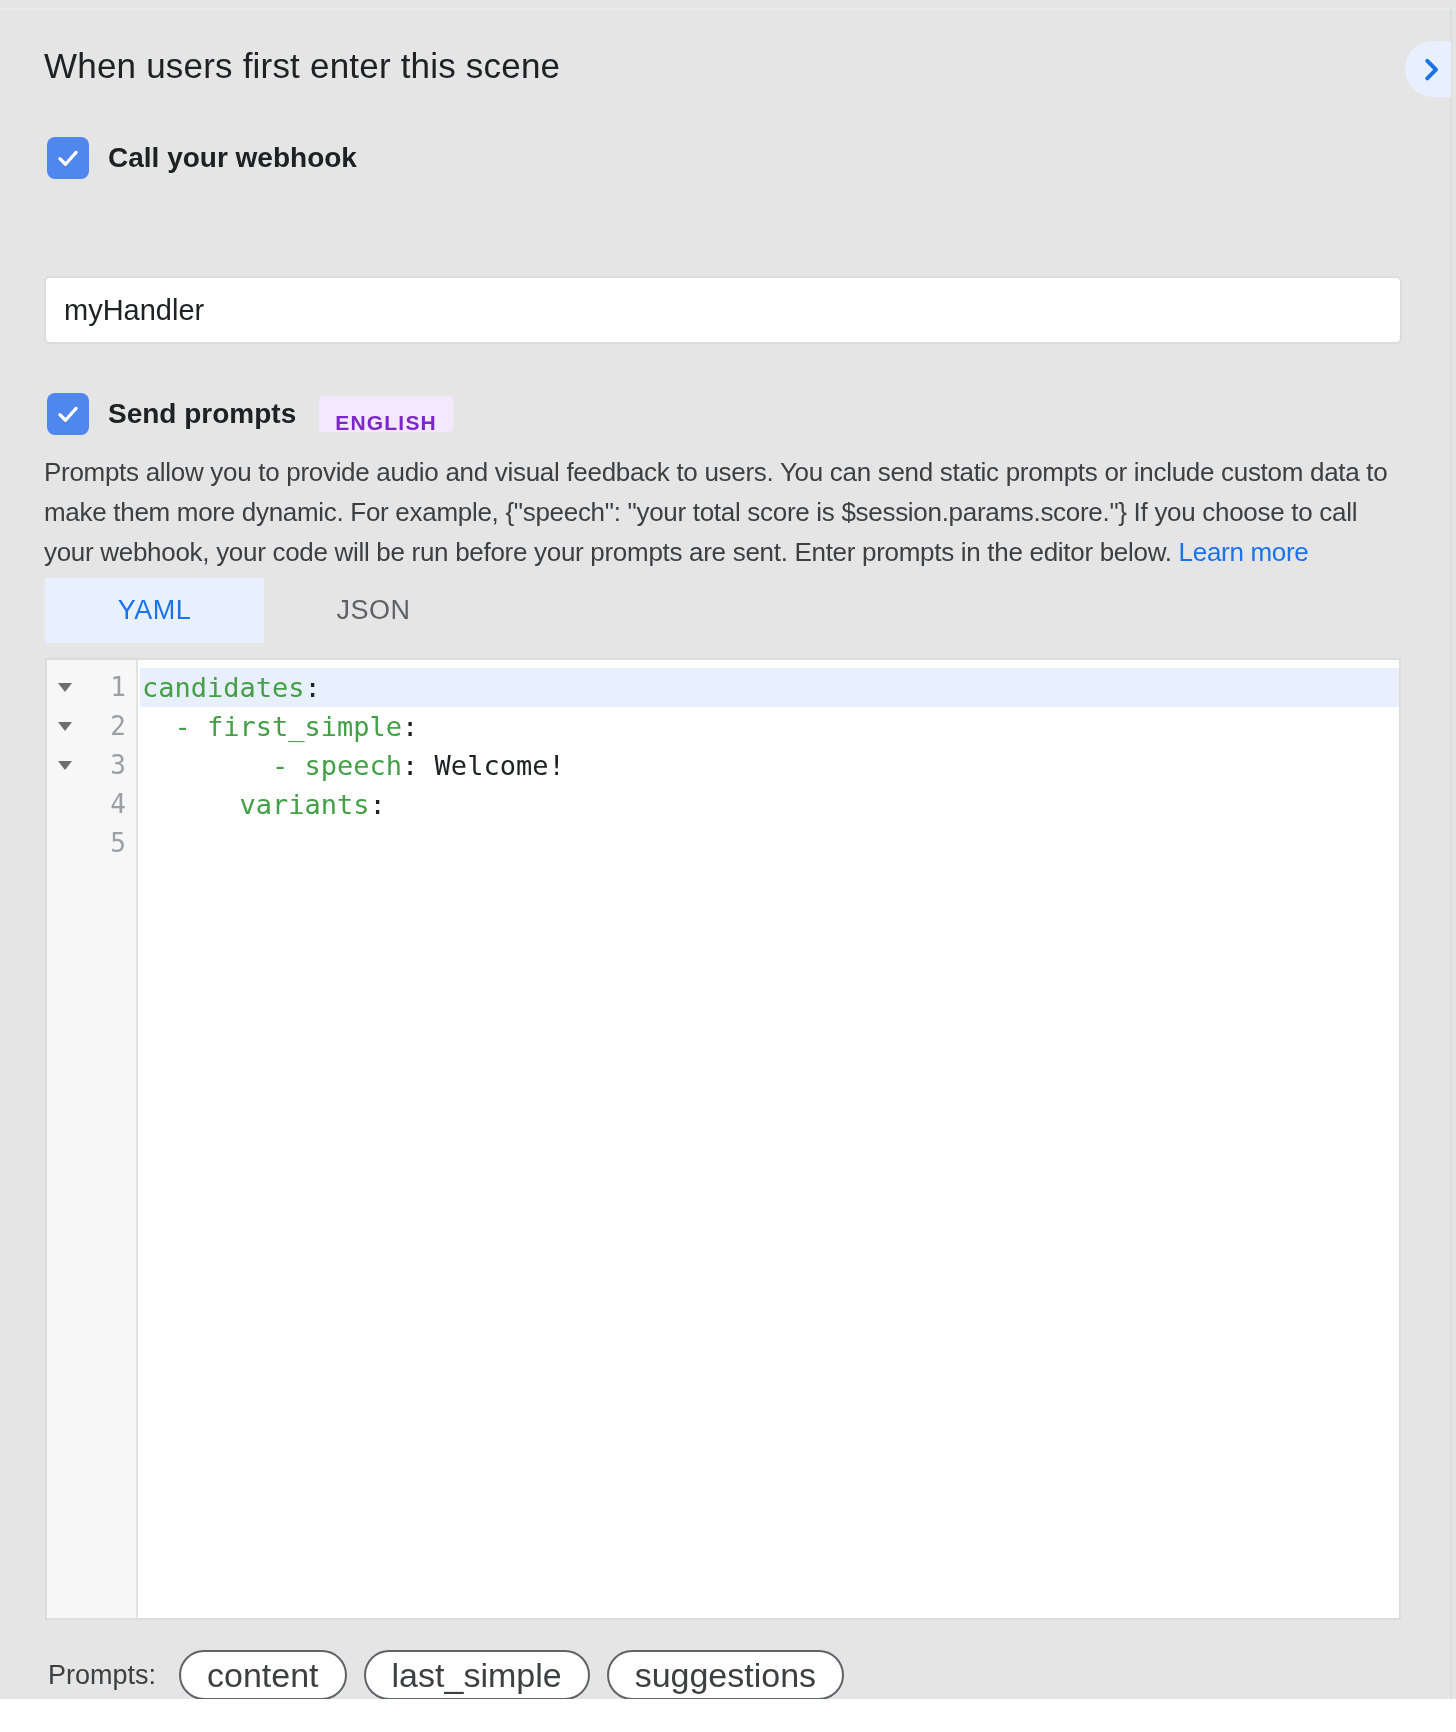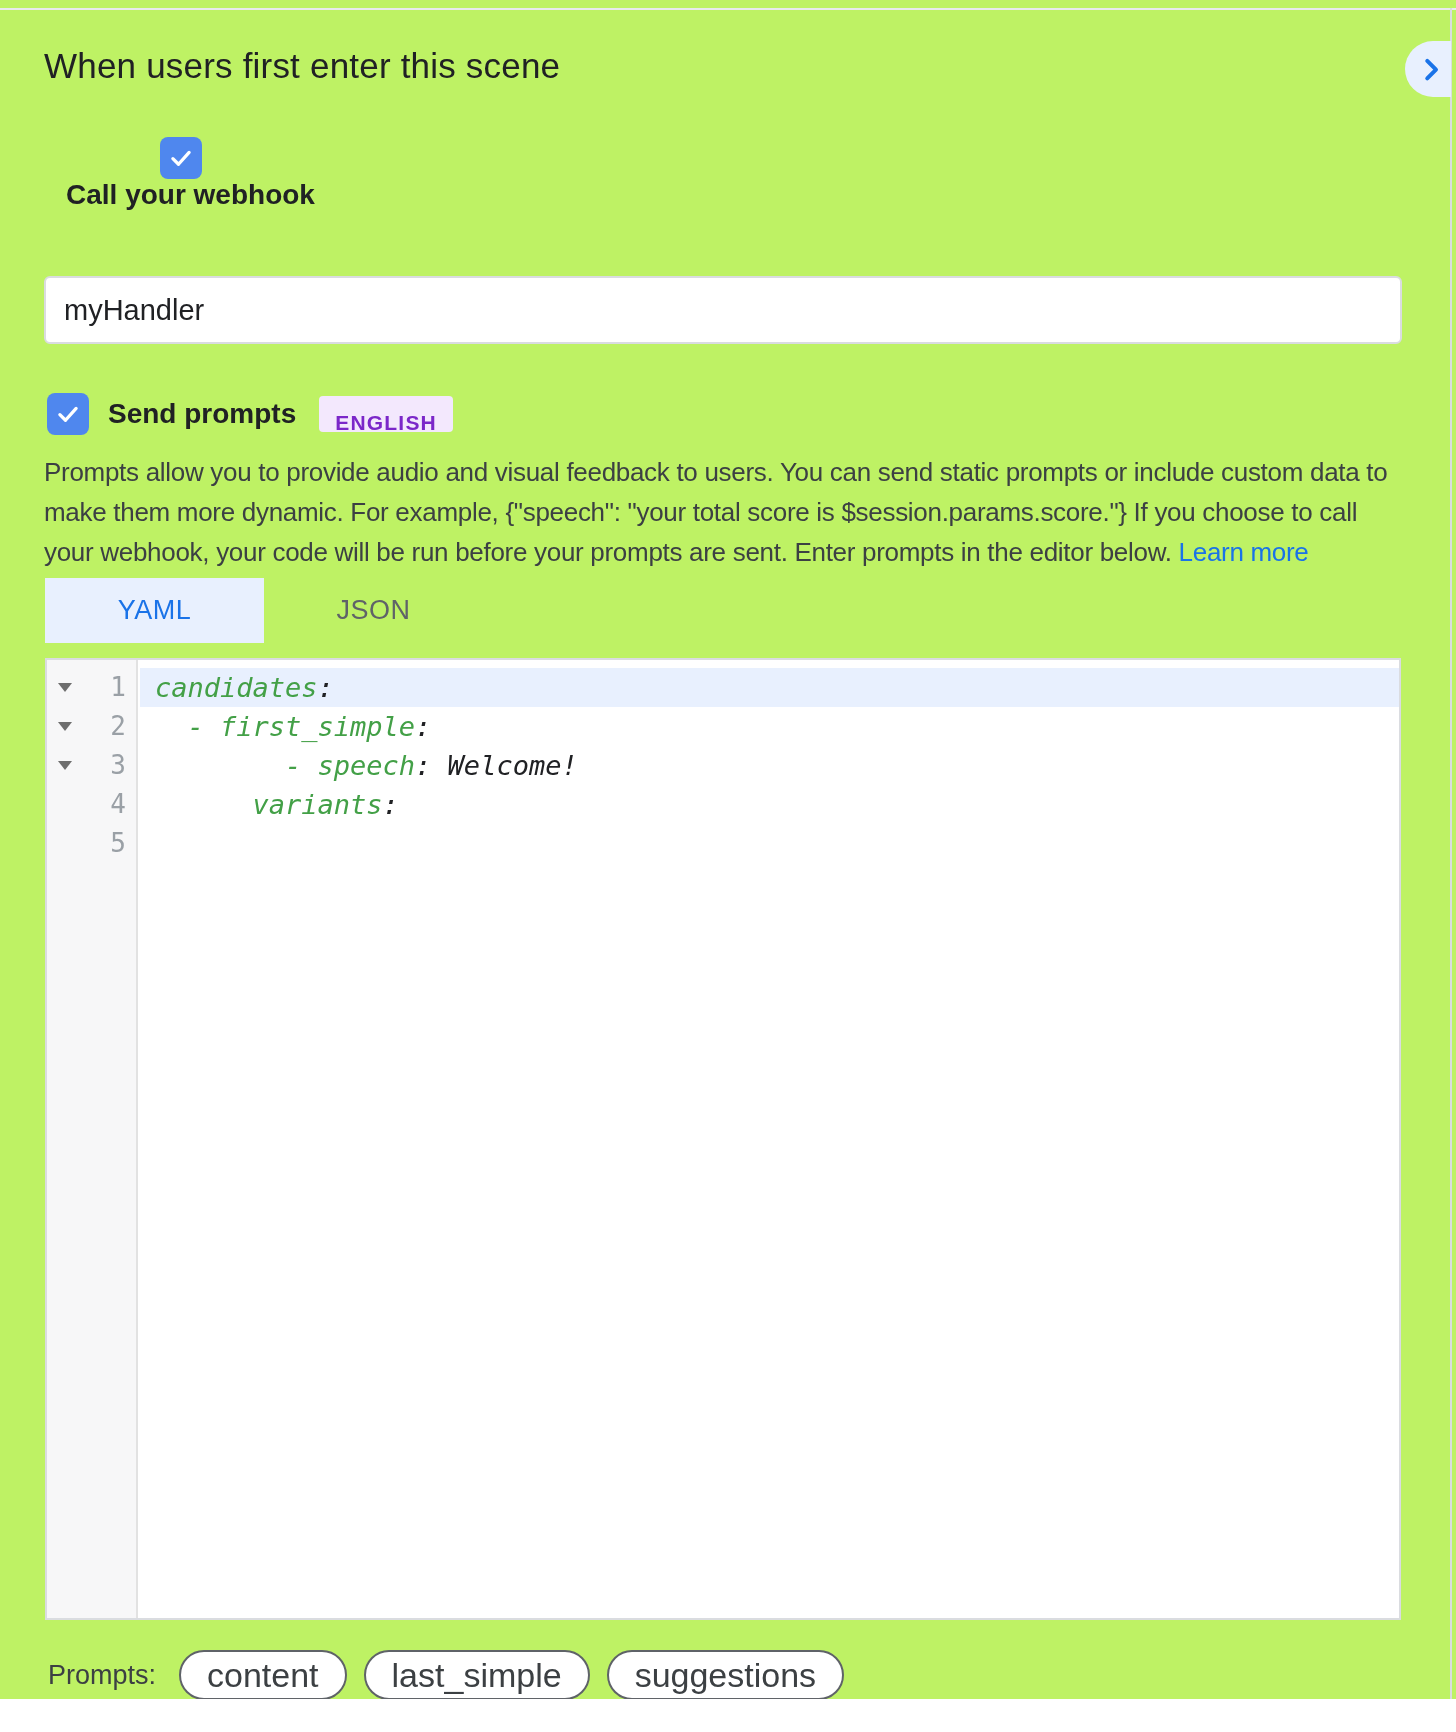--- a/index.html
+++ b/index.html
@@ -1,18 +1,18 @@
 <!DOCTYPE html>
 <html><head>
 <meta charset="utf-8">
 <style>
   * { margin:0; padding:0; box-sizing:border-box; }
   html,body { background:#ffffff; }
   body { font-family:"Liberation Sans", sans-serif; color:#202124; }
-  .screen { position:relative; width:1456px; height:1699px; background:#bef264; overflow:hidden; }
+  .screen { position:relative; width:1456px; height:1699px; background:#e5e5e5; overflow:hidden; }
 
   .top-hairline { position:absolute; left:0; right:0; top:8px; height:2px; background:#e8eaed; }
   .right-hairline { position:absolute; right:4px; top:8px; bottom:0; width:2px; background:#dadce0; }
 
   .page-title { position:absolute; left:44px; top:46px; font-size:35px; font-weight:400; color:#202124; letter-spacing:.2px; }
 
   .collapse-btn { position:absolute; right:5px; top:41px; width:46px; height:56px;
     background:#e8f0fe; border-radius:28px 0 0 28px; display:flex; align-items:center; justify-content:center; cursor:pointer; }
   .collapse-btn svg { margin-left:6px; }
 
@@ -35,22 +35,22 @@
   .tab.inactive { left:264px; background:transparent; color:#5f6368; }
 
   .editor { position:absolute; left:45px; top:658px; width:1356px; height:962px; border:2px solid #dadce0; background:#fff; }
   .gutter { position:absolute; left:0; top:0; bottom:0; width:91px; background:#f7f7f8; border-right:2px solid #e2e2e2; padding-top:8px; }
   .gutter-row { position:relative; height:39px; }
   .fold { position:absolute; left:11px; top:15px; width:0; height:0;
     border-left:7px solid transparent; border-right:7px solid transparent; border-top:9px solid #6e6e6e; cursor:pointer; }
   .lnum { position:absolute; right:10px; top:0; height:39px; line-height:39px;
     font-family:"DejaVu Sans Mono", monospace; font-size:26px; color:#9aa0a6; }
   .code { position:absolute; left:93px; right:0; top:0; bottom:0; padding-top:8px; cursor:text; }
-  .cline { height:39px; line-height:39px; white-space:pre; padding-left:15px;
-    font-family:"DejaVu Sans Mono", monospace; font-size:27px;font-style:italic; }
+  .cline { height:39px; line-height:39px; white-space:pre; padding-left:2px;
+    font-family:"DejaVu Sans Mono", monospace; font-size:27px; }
   .cline.active { background:#e8f0fe; }
   .tok-g { color:#43a047; }
   .tok-p { color:#202124; }
 
   .insert-bar { position:absolute; left:48px; top:1650px; display:flex; align-items:center; gap:17px; }
   .insert-label { font-size:27px; color:#3c4043; margin-right:6px; }
   .chip { height:50px; padding:0 26px; display:flex; align-items:center; background:#fff;
     border:2px solid #5f6368; border-radius:27px; font-size:34px; color:#3c4043; cursor:pointer; }
 </style>
 </head>
@@ -64,21 +64,21 @@
   <div class="page-title">When users first enter this scene</div>
 
   <div class="collapse-btn">
     <span style="display:flex;">
       <svg width="30" height="30" viewBox="0 0 24 24" fill="none">
         <polyline points="9,5.5 16,12.5 9,19.5" stroke="#1a73e8" stroke-width="3.2" stroke-linecap="round" stroke-linejoin="round"></polyline>
       </svg>
     </span>
   </div>
 
-  <div class="check-row" style="top:137px;flex-direction:column;">
+  <div class="check-row" style="top:137px;">
     <div class="checkbox">
       <span style="display:flex;">
         <svg width="30" height="30" viewBox="0 0 24 24" fill="none">
           <polyline points="5.5,12.5 10,17 18.5,7.5" stroke="#ffffff" stroke-width="2.6" stroke-linecap="round" stroke-linejoin="round"></polyline>
         </svg>
       </span>
     </div>
     <div class="check-label">Call your webhook</div>
   </div>
 

